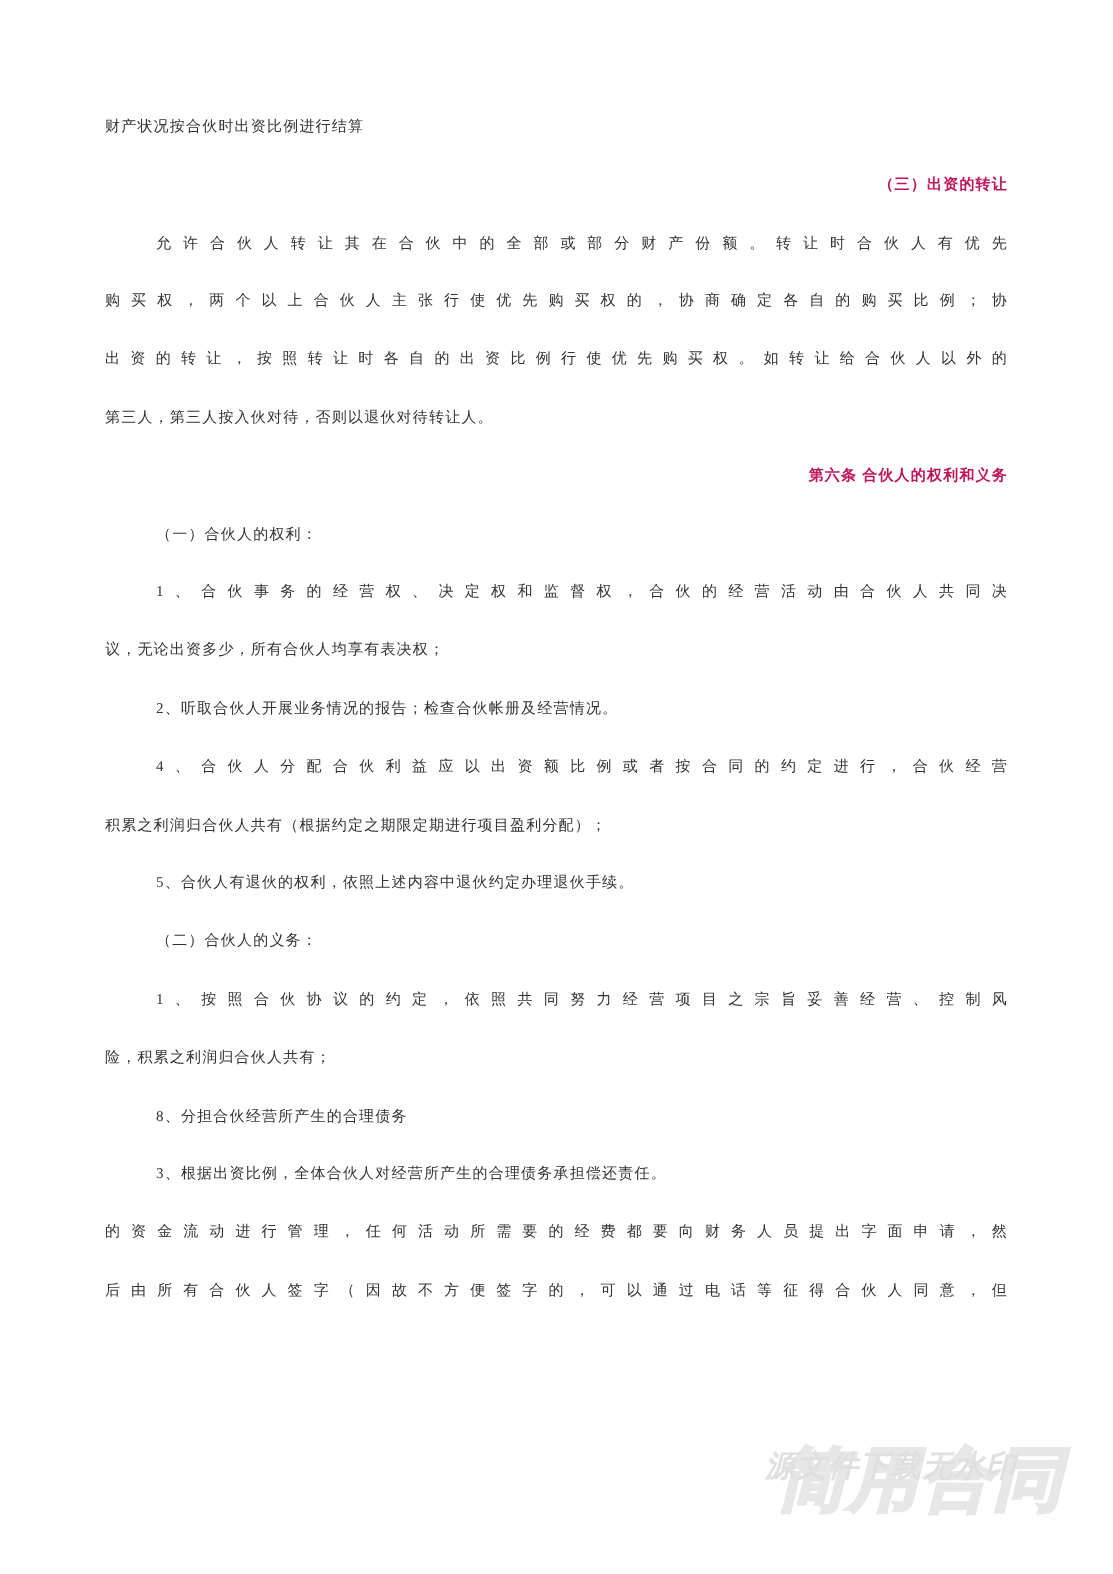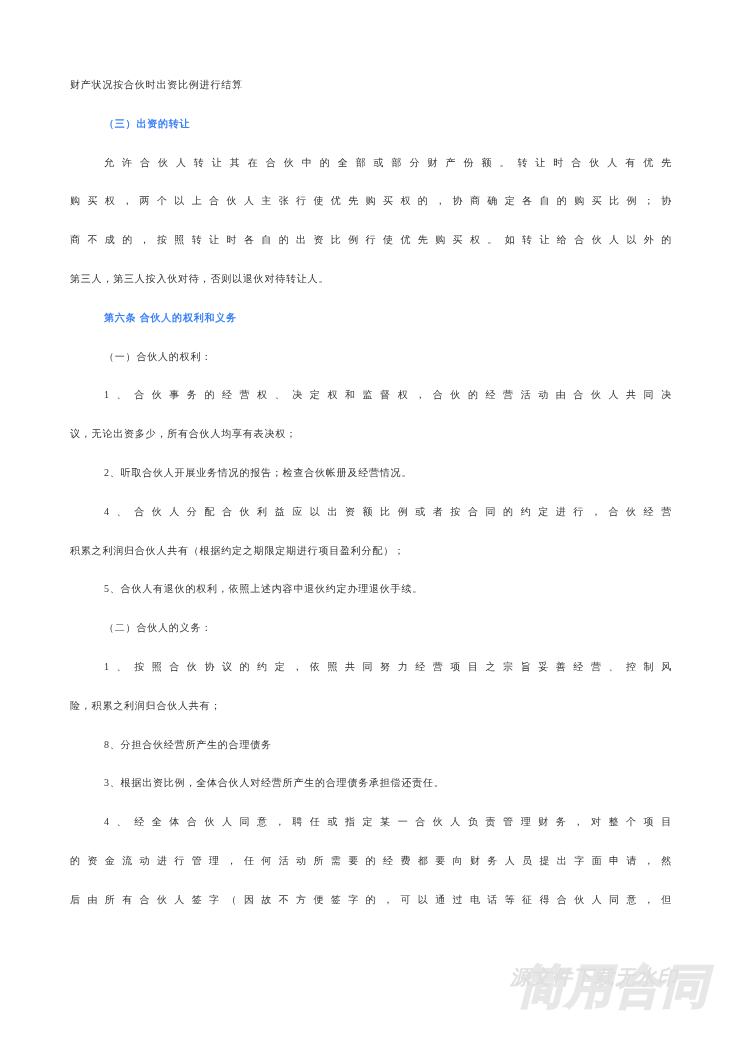--- a/index.html
+++ b/index.html
@@ -25,21 +25,21 @@
     font-size: 10px;
     letter-spacing: 0.8px;
     z-index: 2;
   }
   .line {
     height: 38.8px;
     line-height: 38.8px;
     text-align: left;
   }
   .line.ind { text-indent: 34px; }
-  .line.b   { font-weight: bold; color: #3b82f6; }
+  .line.b   { font-weight: bold; color: #be185d; text-align: right; }
   .line.j   {
     text-align: justify;
     text-align-last: justify;
     text-justify: inter-character;
   }
   
   .wm-brand {
     position: absolute;
     left: 518px;
     top: 908px;
@@ -74,33 +74,32 @@
 <div class="page">
 
   <div class="wm-brand">简用合同</div>
   <div class="wm-tagline">源文件下载无水印</div>
 
   <div class="doc">
     <div class="line">财产状况按合伙时出资比例进行结算</div>
     <div class="line ind b">（三）出资的转让</div>
     <div class="line ind j">允许合伙人转让其在合伙中的全部或部分财产份额。转让时合伙人有优先</div>
     <div class="line j">购买权，两个以上合伙人主张行使优先购买权的，协商确定各自的购买比例；协</div>
-    <div class="line j">商不成的，按照转让时各自的出资比例行使优先购买权。如转让给合伙人以外的</div>
+    <div class="line j">出资的转让，按照转让时各自的出资比例行使优先购买权。如转让给合伙人以外的</div>
     <div class="line">第三人，第三人按入伙对待，否则以退伙对待转让人。</div>
     <div class="line ind b">第六条 合伙人的权利和义务</div>
     <div class="line ind">（一）合伙人的权利：</div>
     <div class="line ind j">1、合伙事务的经营权、决定权和监督权，合伙的经营活动由合伙人共同决</div>
     <div class="line">议，无论出资多少，所有合伙人均享有表决权；</div>
     <div class="line ind">2、听取合伙人开展业务情况的报告；检查合伙帐册及经营情况。</div>
     <div class="line ind j">4、合伙人分配合伙利益应以出资额比例或者按合同的约定进行，合伙经营</div>
     <div class="line">积累之利润归合伙人共有（根据约定之期限定期进行项目盈利分配）；</div>
     <div class="line ind">5、合伙人有退伙的权利，依照上述内容中退伙约定办理退伙手续。</div>
     <div class="line ind">（二）合伙人的义务：</div>
     <div class="line ind j">1、按照合伙协议的约定，依照共同努力经营项目之宗旨妥善经营、控制风</div>
     <div class="line">险，积累之利润归合伙人共有；</div>
     <div class="line ind">8、分担合伙经营所产生的合理债务</div>
     <div class="line ind">3、根据出资比例，全体合伙人对经营所产生的合理债务承担偿还责任。</div>
-    <div class="line ind j">4、经全体合伙人同意，聘任或指定某一合伙人负责管理财务，对整个项目</div>
     <div class="line j">的资金流动进行管理，任何活动所需要的经费都要向财务人员提出字面申请，然</div>
     <div class="line j">后由所有合伙人签字（因故不方便签字的，可以通过电话等征得合伙人同意，但</div>
   </div>
 
 </div>
 
 </body></html>

